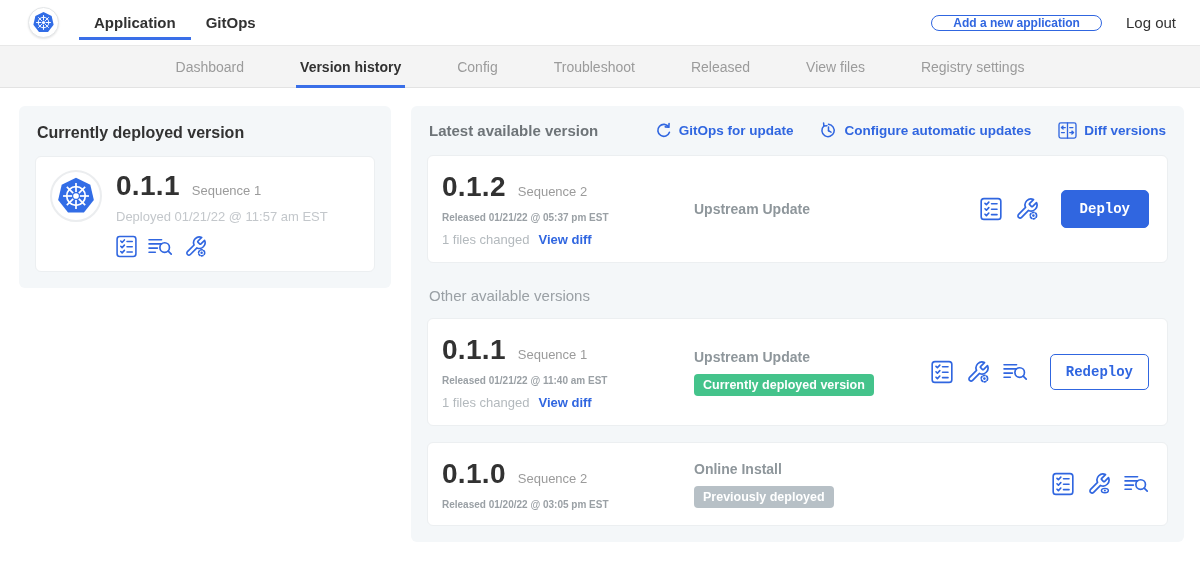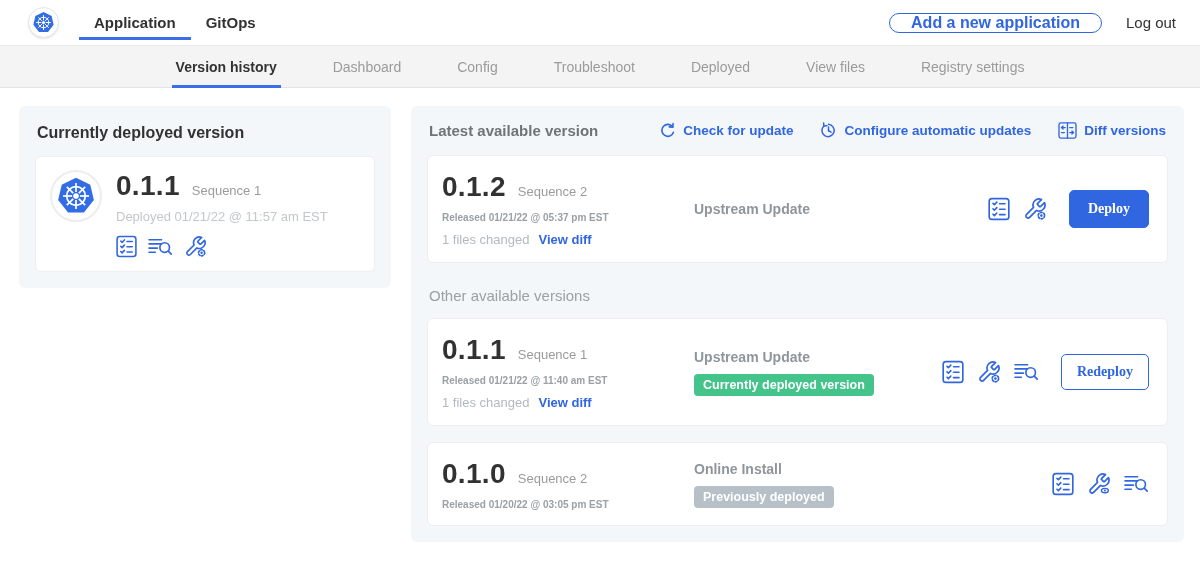--- a/index.html
+++ b/index.html
@@ -12,21 +12,21 @@
             border-bottom:1px solid #e8e8e8; background:#fff; }
   .logo-circle { width:31px; height:31px; border-radius:50%; background:#fff;
                  border:1px solid #e3e6e8; box-shadow:0 1px 2px rgba(0,0,0,.10);
                  display:flex; align-items:center; justify-content:center; margin-right:20px; flex-shrink:0; }
   .top-tab { position:relative; height:34px; display:flex; align-items:center;
              padding:0 15px; font-size:15px; font-weight:700; color:#323232; cursor:pointer; }
   .top-tab.active::after { content:""; position:absolute; left:0; right:0; bottom:0;
              height:3px; background:#3a6fe8; }
   .spacer { flex:1; }
   .add-btn { border:1px solid #3066e0; color:#3066e0; background:#fff; border-radius:17px;
-             padding:0 21px; font-size:16px; font-weight:700; margin-right:24px; cursor:pointer;
+             padding:0 21px; font-size:12px; font-weight:700; margin-right:24px; cursor:pointer;
              font-family:"Liberation Sans", sans-serif; }
   .logout { font-size:15px; color:#323232; font-weight:500; cursor:pointer; }
 
   
   .subnav { height:42px; background:#f4f4f4; border-bottom:1px solid #e3e3e3;
             display:flex; justify-content:center; gap:56px; }
   .subnav-item { position:relative; display:flex; align-items:center; height:42px;
             font-size:14px; color:#9b9b9b; font-weight:500; cursor:pointer; }
   .subnav-item.active { color:#323232; font-weight:700; }
   .subnav-item.active::after { content:""; position:absolute; left:-4px; right:-4px; bottom:0;
@@ -63,21 +63,21 @@
   .vc-files { font-size:13px; color:#b3b9bd; margin-top:9px; display:flex; gap:9px; align-items:baseline; }
   .view-diff { color:#3066e0; font-weight:700; cursor:pointer; }
   .vc-source { flex:1; padding-right:10px; }
   .source-label { font-size:14px; font-weight:600; color:#8e969b; }
   .badge { display:inline-block; margin-top:9px; padding:4px 9px; border-radius:4px;
            color:#fff; font-size:12.5px; font-weight:700; }
   .badge-green { background:#44c38b; }
   .badge-gray  { background:#b7c0c6; }
   .vc-actions { display:flex; align-items:center; gap:13px; padding-right:4px; color:#3066e0; }
   .btn { border-radius:5px; font-size:14px; font-weight:700; cursor:pointer;
-         font-family:Liberation Serif, serif; margin-left:9px; }
+         font-family:Liberation Mono, monospace; margin-left:9px; }
   .btn-primary { background:#3066e0; color:#fff; border:1px solid #3066e0; padding:10px 18px; }
   .btn-outline { background:#fff; color:#3066e0; border:1px solid #3066e0; padding:9px 15px; }
   .section-label { font-size:15px; color:#9aa0a5; font-weight:500; margin:24px 2px 14px; }
   .card-gap { margin-bottom:16px; }
 </style>
 </head>
 <body>
 
 <div class="page">
 
@@ -104,34 +104,34 @@
     </div>
     <div class="top-tab">
       <span>GitOps</span>
     </div>
     <div class="spacer"></div>
     <button class="add-btn">Add a new application</button>
     <div class="logout">Log out</div>
   </div>
 
   <div class="subnav">
+    <div class="subnav-item">
+        <span>Dashboard</span>
+      </div>
     <div class="subnav-item active">
         <span>Version history</span>
       </div>
     <div class="subnav-item">
-        <span>Dashboard</span>
-      </div>
-    <div class="subnav-item">
         <span>Config</span>
       </div>
     <div class="subnav-item">
         <span>Troubleshoot</span>
       </div>
     <div class="subnav-item">
-        <span>Deployed</span>
+        <span>Released</span>
       </div>
     <div class="subnav-item">
         <span>View files</span>
       </div>
     <div class="subnav-item">
         <span>Registry settings</span>
       </div>
   </div>
 
   <div class="main">
@@ -193,21 +193,21 @@
     <div class="right-panel">
 
       <div class="rp-header">
         <div class="rp-title">Latest available version</div>
         <div class="rp-actions">
           <div class="rp-action">
             <svg width="17" height="17" viewBox="0 0 18 18" stroke="currentColor" fill="none" stroke-width="1.7" stroke-linecap="round" stroke-linejoin="round">
               <path d="M14.6 5.4 A6.3 6.3 0 1 0 15.3 10.8"></path>
               <polyline points="14.9,1.7 14.6,5.5 10.8,5.2"></polyline>
             </svg>
-            <span>Check for update</span>
+            <span>GitOps for update</span>
           </div>
           <div class="rp-action">
             <svg width="17" height="17" viewBox="0 0 18 18" stroke="currentColor" fill="none" stroke-width="1.6" stroke-linecap="round" stroke-linejoin="round">
               <path d="M4.1 4.2 A6.5 6.5 0 1 0 9 2.5"></path>
               <polyline points="3.8,1.0 4.1,4.3 7.4,3.9"></polyline>
               <line x1="9" y1="5.4" x2="9" y2="9.3"></line>
                 <line x1="9" y1="9.3" x2="11.7" y2="10.7"></line>
             </svg>
             <span>Configure automatic updates</span>
           </div>

